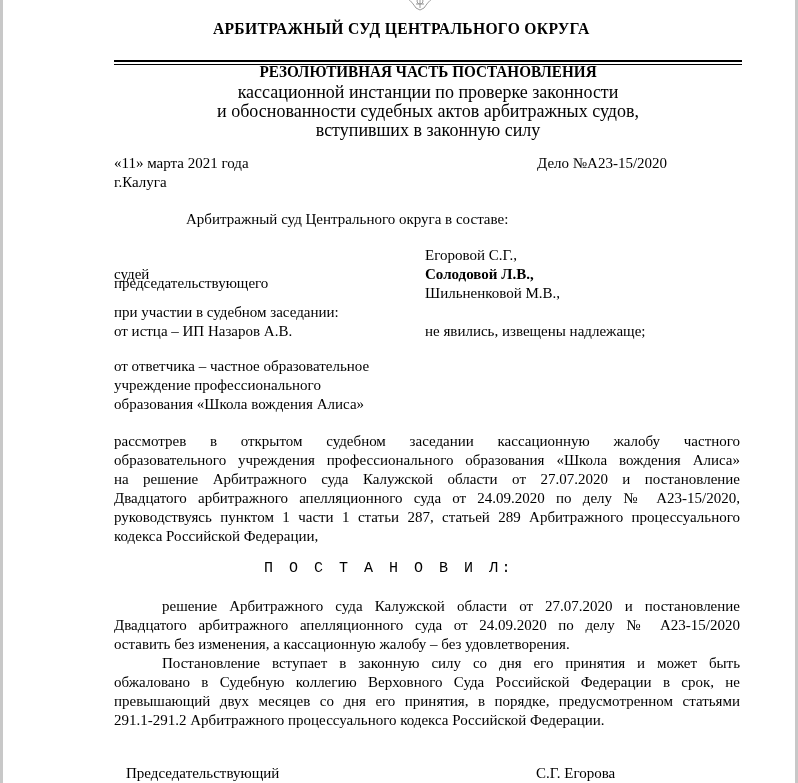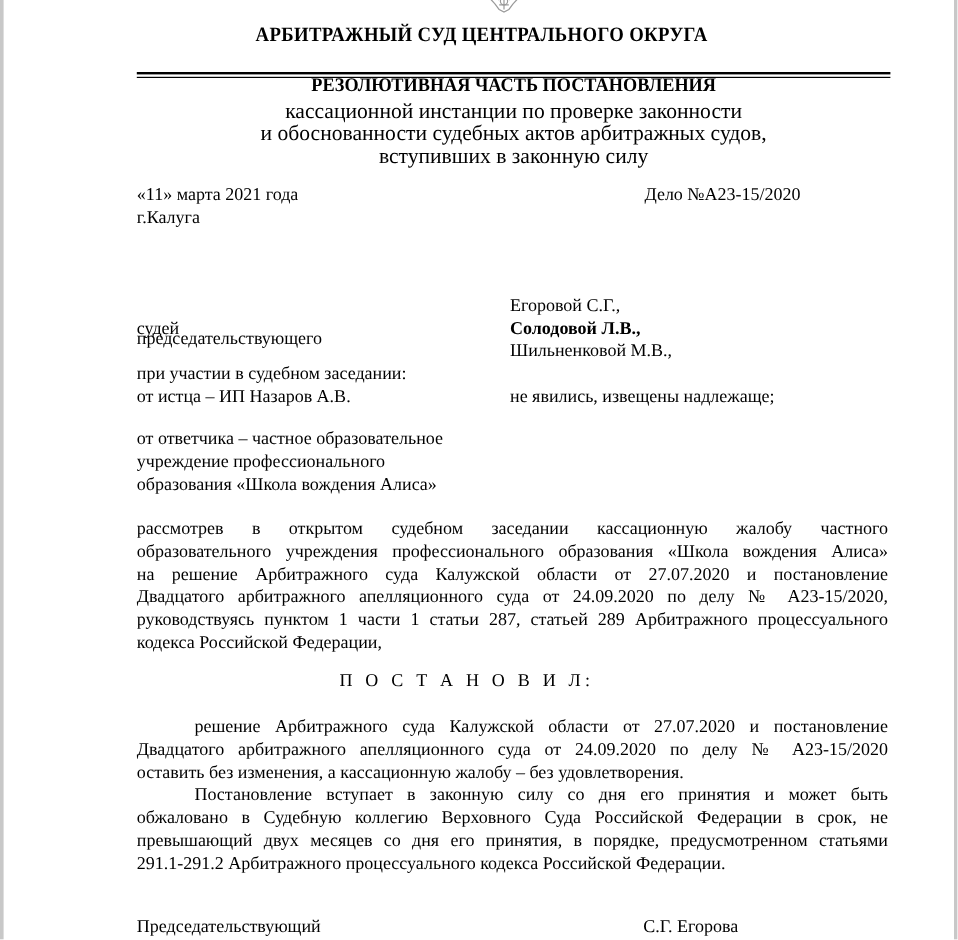--- a/index.html
+++ b/index.html
@@ -29,21 +29,21 @@
   .sub2 { top: 102px; }
   .sub3 { top: 121px; }
   .t { position: absolute; font-size: 15px; line-height: 19px; white-space: nowrap; }
   .just {
     position: absolute; left: 114px; width: 626px; font-size: 15px; line-height: 19px;
     text-align: justify; text-align-last: left;
   }
   .just .ln { display: block; text-align: justify; text-align-last: justify; }
   .just .ln.last { text-align-last: left; }
   .indent { text-indent: 48px; }
-  .resolve { position: absolute; left: 0; width: 738px; top: 560px; text-align: center; font-size: 15px; letter-spacing: 3.5px; padding-left: 40px; box-sizing: border-box; }
+  .resolve { position: absolute; left: 0; width: 738px; top: 560px; text-align: center; font-size: 15px; letter-spacing: 3.5px; padding-left: 40px; box-sizing: border-box; font-family: Liberation Mono, monospace; }
   .rep-just { position: absolute; left: 425px; width: 315px; font-size: 15px; line-height: 19px; }
   .rep-just .ln { display: block; text-align: justify; text-align-last: justify; }
   .rep-just .ln.last { text-align-last: left; }
 </style>
 </head>
 <body>
 
 <div class="edge-left"></div>
 <div class="edge-right"></div>
 
@@ -64,20 +64,21 @@
 
   <div class="center-block doc-title">РЕЗОЛЮТИВНАЯ ЧАСТЬ ПОСТАНОВЛЕНИЯ</div>
   <div class="center-block sub sub1">кассационной инстанции по проверке законности</div>
   <div class="center-block sub sub2">и обоснованности судебных актов арбитражных судов,</div>
   <div class="center-block sub sub3">вступивших в законную силу</div>
 
   <div class="t" style="left:114px; top:154px;">«11» марта 2021 года</div>
   <div class="t" style="left:537px; top:154px;">Дело №А23-15/2020</div>
   <div class="t" style="left:114px; top:173px;">г.Калуга</div>
 
+  <div class="t" style="left:186px; top:210px;">Арбитражный суд Центрального округа в составе:</div>
 
   <div class="t" style="left:114px; top:246px;margin-top:28px;">председательствующего</div>
   <div class="t" style="left:114px; top:265px;">судей</div>
   <div class="t" style="left:425px; top:246px;">Егоровой С.Г.,</div>
   <div class="t" style="left:425px; top:265px;font-weight:bold;">Солодовой Л.В.,</div>
   <div class="t" style="left:425px; top:284px;">Шильненковой М.В.,</div>
 
   <div class="t" style="left:114px; top:303px;">при участии в судебном заседании:</div>
   <div class="t" style="left:114px; top:322px;">от истца – ИП Назаров А.В.</div>
   <div class="t" style="left:425px; top:322px;">не явились, извещены надлежаще;</div>
@@ -104,16 +105,16 @@
     <span class="ln last">оставить без изменения, а кассационную жалобу – без удовлетворения.</span>
   </div>
 
   <div class="just" style="top:654px;">
     <span class="ln indent">Постановление вступает в законную силу со дня его принятия и может быть</span>
     <span class="ln">обжаловано в Судебную коллегию Верховного Суда Российской Федерации в срок, не</span>
     <span class="ln">превышающий двух месяцев со дня его принятия, в порядке, предусмотренном статьями</span>
     <span class="ln last">291.1-291.2 Арбитражного процессуального кодекса Российской Федерации.</span>
   </div>
 
-  <div class="t" style="left:114px; top:764px;">Председательствующий</div>
+  <div class="t" style="left:126px; top:764px;">Председательствующий</div>
   <div class="t" style="left:536px; top:764px;">С.Г. Егорова</div>
 
 </div>
 
 </body></html>

